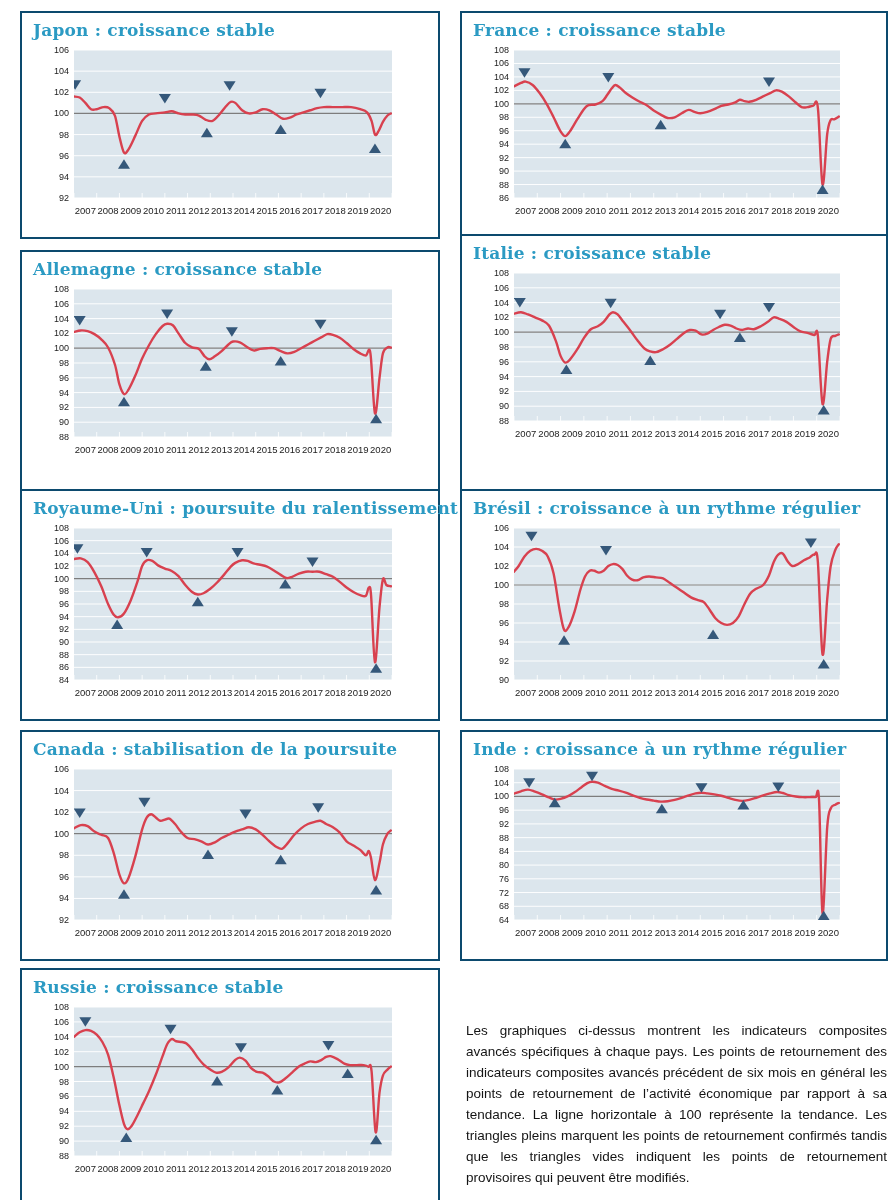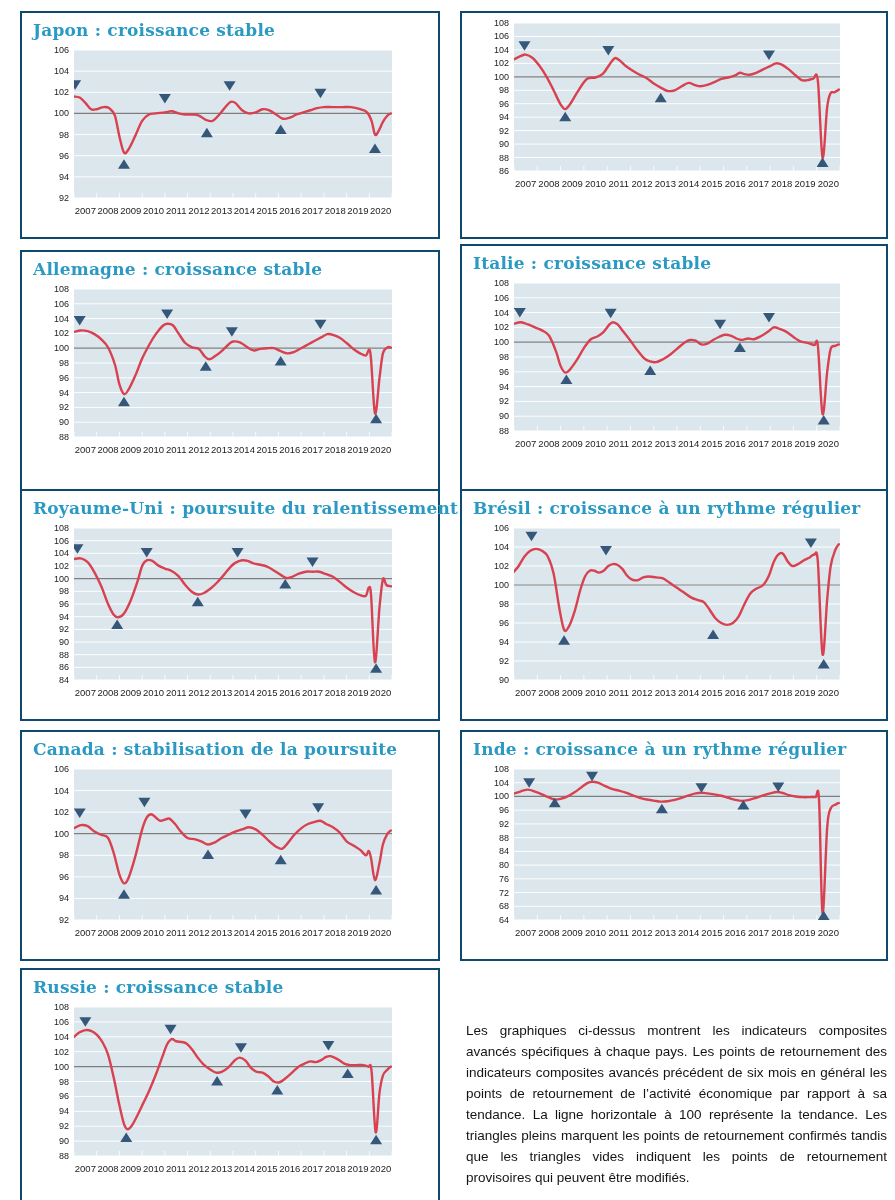--- a/index.html
+++ b/index.html
@@ -79,20 +79,21 @@
         <text x="222.35714285714286" y="170" text-anchor="middle" font-size="9.5" fill="#222222">2014</text>
         <text x="245.07142857142856" y="170" text-anchor="middle" font-size="9.5" fill="#222222">2015</text>
         <text x="267.78571428571433" y="170" text-anchor="middle" font-size="9.5" fill="#222222">2016</text>
         <text x="290.5" y="170" text-anchor="middle" font-size="9.5" fill="#222222">2017</text>
         <text x="313.2142857142857" y="170" text-anchor="middle" font-size="9.5" fill="#222222">2018</text>
         <text x="335.92857142857144" y="170" text-anchor="middle" font-size="9.5" fill="#222222">2019</text>
         <text x="358.64285714285717" y="170" text-anchor="middle" font-size="9.5" fill="#222222">2020</text>
       </svg>
 </section>
 <section class="panel" style="left:460px;top:11px;width:428px;height:228px">
+  <h2 class="panel-title">France : croissance stable</h2>
   <svg class="chart" width="426" height="184">
         <defs>
           <clipPath id="clip1">
             <rect x="52" y="6" width="326" height="148"></rect>
           </clipPath>
         </defs>
         <rect x="52" y="6" width="326" height="148" fill="#dce6ed"></rect>
         <line x1="52" y1="154" x2="378" y2="154" stroke="#ffffff" stroke-width="1" stroke-opacity="0.95"></line>
         <text x="47" y="157" text-anchor="end" font-size="9" fill="#222222">86</text>
         <line x1="52" y1="140.54545454545453" x2="378" y2="140.54545454545453" stroke="#ffffff" stroke-width="1" stroke-opacity="0.95"></line>
@@ -225,21 +226,21 @@
         <text x="199.64285714285714" y="170" text-anchor="middle" font-size="9.5" fill="#222222">2013</text>
         <text x="222.35714285714286" y="170" text-anchor="middle" font-size="9.5" fill="#222222">2014</text>
         <text x="245.07142857142856" y="170" text-anchor="middle" font-size="9.5" fill="#222222">2015</text>
         <text x="267.78571428571433" y="170" text-anchor="middle" font-size="9.5" fill="#222222">2016</text>
         <text x="290.5" y="170" text-anchor="middle" font-size="9.5" fill="#222222">2017</text>
         <text x="313.2142857142857" y="170" text-anchor="middle" font-size="9.5" fill="#222222">2018</text>
         <text x="335.92857142857144" y="170" text-anchor="middle" font-size="9.5" fill="#222222">2019</text>
         <text x="358.64285714285717" y="170" text-anchor="middle" font-size="9.5" fill="#222222">2020</text>
       </svg>
 </section>
-<section class="panel" style="left:460px;top:244px;width:428px;height:264px">
+<section class="panel" style="left:460px;top:234px;width:428px;height:264px">
   <h2 class="panel-title">Italie : croissance stable</h2>
   <svg class="chart" width="426" height="184">
         <defs>
           <clipPath id="clip3">
             <rect x="52" y="6" width="326" height="148"></rect>
           </clipPath>
         </defs>
         <rect x="52" y="6" width="326" height="148" fill="#dce6ed"></rect>
         <line x1="52" y1="154" x2="378" y2="154" stroke="#ffffff" stroke-width="1" stroke-opacity="0.95"></line>
         <text x="47" y="157" text-anchor="end" font-size="9" fill="#222222">88</text>

